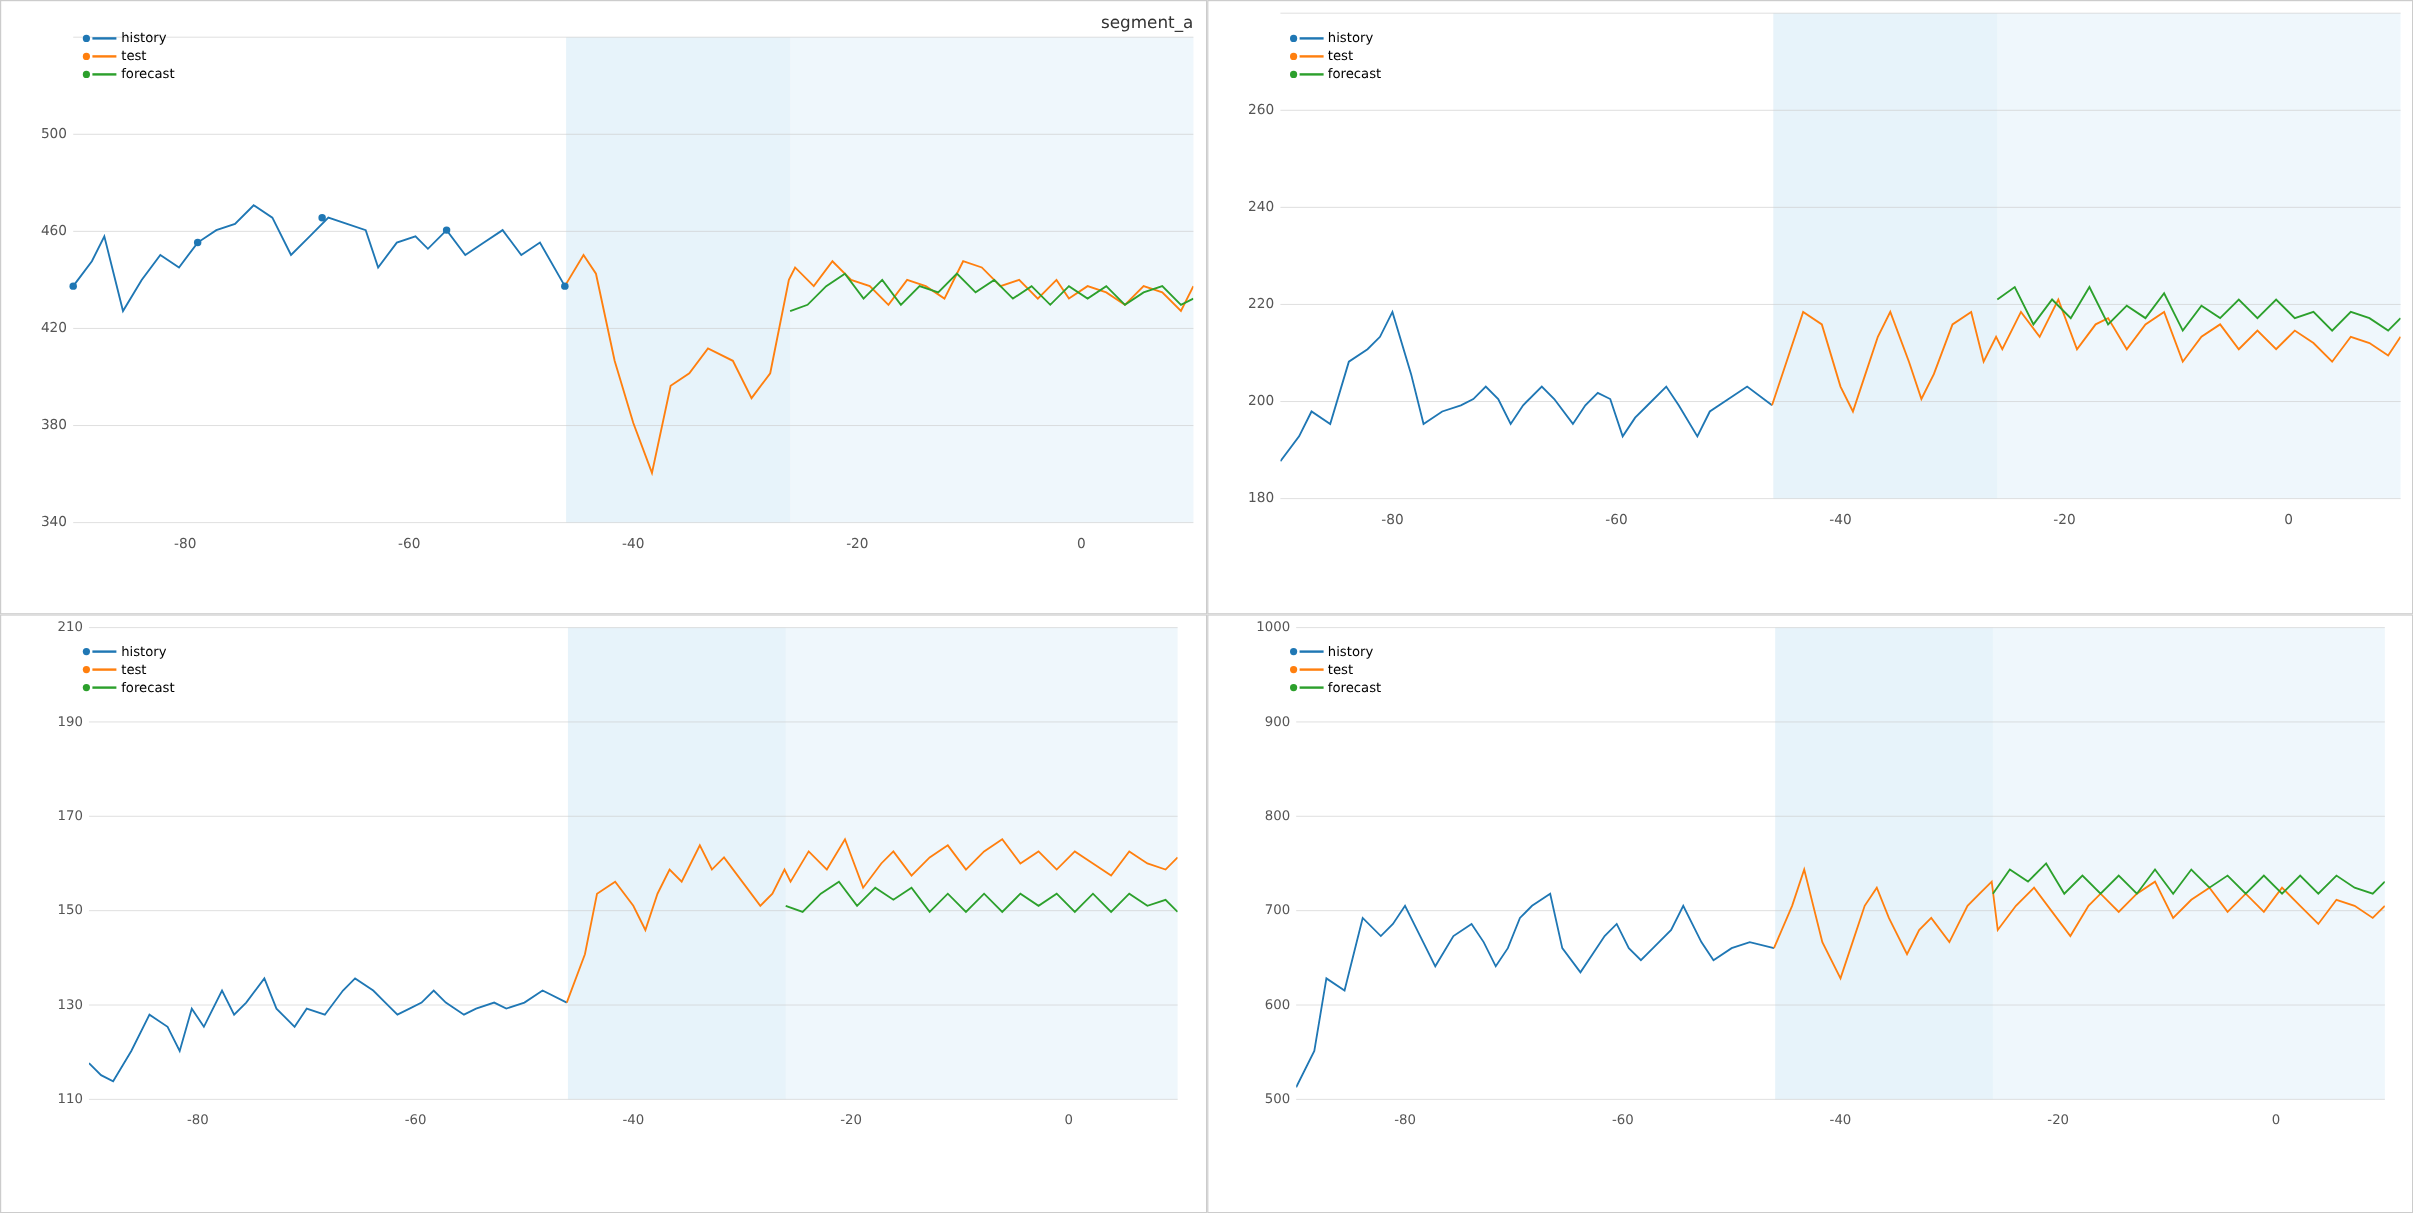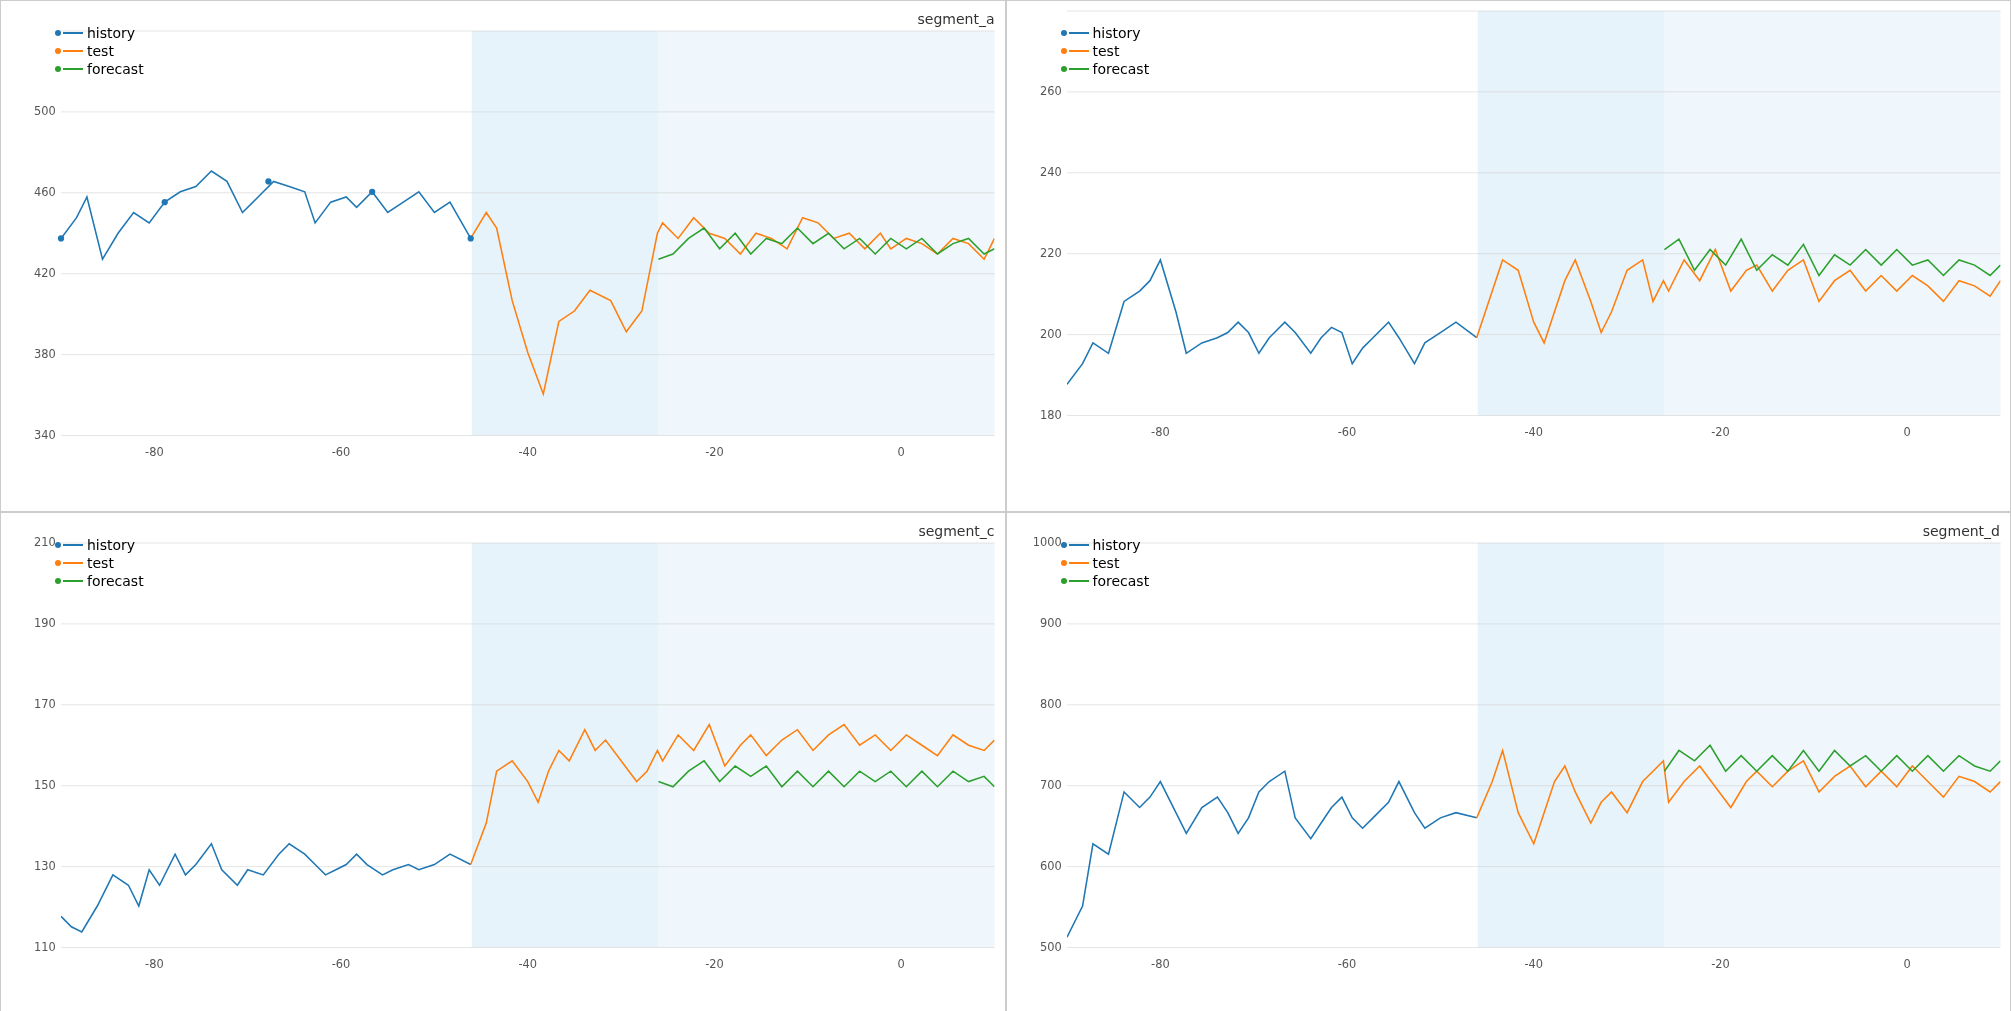--- a/index.html
+++ b/index.html
@@ -37,25 +37,25 @@
       height: calc(100% - 24px);
     }
     svg.chart-svg {
       width: 100%;
       height: 100%;
       overflow: visible;
     }
     .legend {
       position: absolute;
       top: 24px;
-      left: 54px;
+      left: 68px;
       display: flex;
       flex-direction: column;
       gap: 2px;
-      font-size: 14px;
+      font-size: 11px;
       z-index: 10;
     }
     .legend-item {
       display: flex;
       align-items: center;
       gap: 4px;
     }
     .legend-line {
       width: 20px;
       height: 2px;
@@ -227,21 +227,20 @@
         <polyline clip-path="url(#clip-b)" fill="none" stroke="#2ca02c" stroke-width="1.5" points="
             576,230 590,220 605,250 620,230 635,245 650,220 665,250 680,235 695,245
             710,225 725,255 740,235 755,245 770,230 785,245 800,230 815,245 830,240
             845,255 860,240 875,245 890,255 900,245
           "></polyline>
       </svg>
     </div>
   </div>
 
   <div class="chart-cell">
-    <div class="chart-title">segment_c</div>
     <div class="legend">
       <div class="legend-item">
         <span style="display:inline-flex;align-items:center;gap:2px;">
           <span class="legend-dot" style="background:#1f77b4;"></span>
           <span class="legend-line" style="background:#1f77b4;"></span>
         </span>
         <span>history</span>
       </div>
       <div class="legend-item">
         <span style="display:inline-flex;align-items:center;gap:2px;">
@@ -303,21 +302,20 @@
         <polyline clip-path="url(#clip-c)" fill="none" stroke="#2ca02c" stroke-width="1.5" points="
             576,230 590,235 605,220 620,210 635,230 650,215 665,225 680,215 695,235
             710,220 725,235 740,220 755,235 770,220 785,230 800,220 815,235 830,220
             845,235 860,220 875,230 890,225 900,235
           "></polyline>
       </svg>
     </div>
   </div>
 
   <div class="chart-cell">
-    <div class="chart-title">segment_d</div>
     <div class="legend">
       <div class="legend-item">
         <span style="display:inline-flex;align-items:center;gap:2px;">
           <span class="legend-dot" style="background:#1f77b4;"></span>
           <span class="legend-line" style="background:#1f77b4;"></span>
         </span>
         <span>history</span>
       </div>
       <div class="legend-item">
         <span style="display:inline-flex;align-items:center;gap:2px;">

